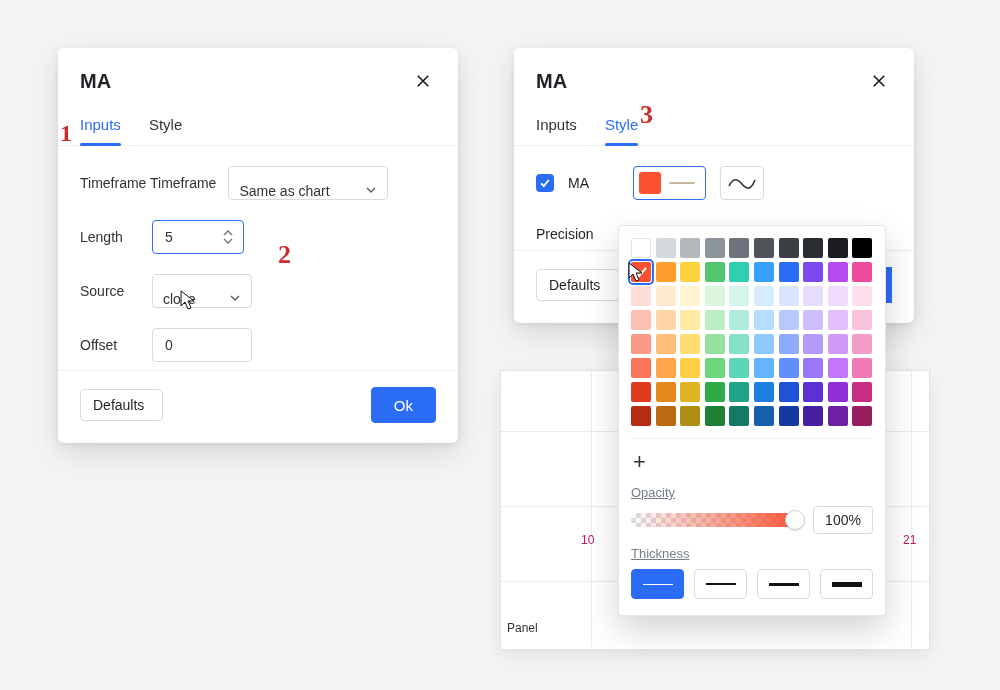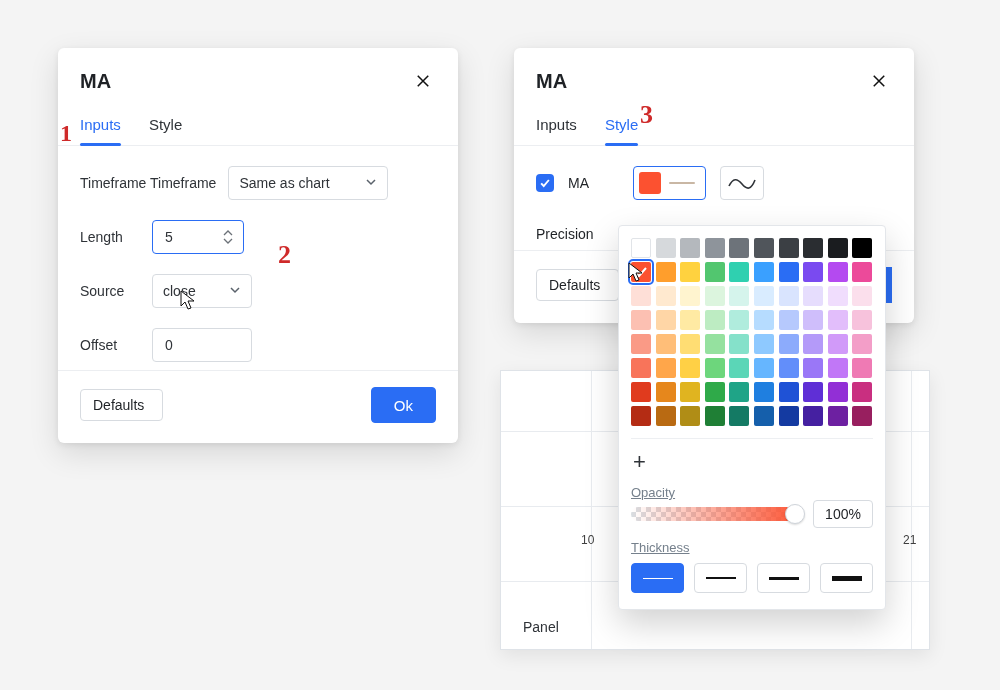--- a/index.html
+++ b/index.html
@@ -47,21 +47,21 @@
   .body { padding: 20px 22px 8px 22px; display:flex; flex-direction:column; gap:20px;}
   .row { display:flex; align-items:center; gap:12px;}
   .lbl { min-width:60px; color:#2f3338;}
   .lbl.wide { min-width:auto;}
 
   .select, .numbox, .txtbox {
     display:flex; align-items:center; justify-content:space-between;
     border:1px solid #d7dbe0; border-radius:4px; background:#fff;
     height:34px; padding:0 10px; color:#2f3338;
   }
-  .select { cursor:pointer;}
+  .select { cursor:pointer;align-items:flex-end;}
   .select.same { width:160px;}
   .select .chev svg{width:12px;height:12px;}
   .numbox { width:92px; border-color:#2a6df4; position:relative;}
   .numbox input{ border:0; outline:0; width:50px; font:inherit; color:inherit; background:transparent;}
   .numbox .spin{ display:flex; flex-direction:column; gap:2px;}
   .numbox .spin div{ width:10px;height:6px;}
   .numbox .spin svg{width:10px;height:6px;display:block;}
   .srcsel{ width:100px;}
   .off { width:100px;}
   .off input{border:0;outline:0;width:100%;font:inherit;color:inherit;background:transparent;}
@@ -88,25 +88,25 @@
   .prec{ padding-top:6px;}
   .rfooter{border-top:1px solid #eceef1; padding:16px 22px 20px 22px; display:flex; align-items:center; justify-content:space-between;}
   .okstub{width:28px;height:36px;border-radius:4px 0 0 4px;}
 
   
   .gridbg{
     position:absolute; left:500px; top:370px; width:430px; height:280px;
     border:1px solid #dfe3e8; background:#fff;
     box-shadow: 0 6px 18px rgba(0,0,0,0.08);
   }
-  .gridbg .glabel{position:absolute;font-size:12px;color:#404040;}
+  .gridbg .glabel{position:absolute;font-size:12px;color:#be185d;}
   .gridbg .vline,.gridbg .hline{position:absolute;background:#e8ebef;}
   .gridbg .hline{height:1px;left:0;right:0;}
   .gridbg .vline{width:1px;top:0;bottom:0;}
-  .gridbg .panel{position:absolute;left:22px;bottom:14px;font-size:14px;color:#2f3338;text-align:right;}
+  .gridbg .panel{position:absolute;left:6px;bottom:14px;font-size:12px;color:#2f3338;text-align:right;}
 
   
   .popover{
     position:absolute; left:618px; top:225px; width:268px;
     background:#fff; border:1px solid #e3e6ea; border-radius:4px;
     box-shadow:0 14px 34px rgba(0,0,0,0.18);
     padding:12px 12px 16px 12px;
     display:flex;flex-direction:column;gap:12px;
   }
   .swatches{display:grid;grid-template-columns:repeat(10,1fr);gap:4px;}
@@ -360,21 +360,21 @@
       <div class="sw" style="background: rgb(21, 95, 171);"></div>
       <div class="sw" style="background: rgb(20, 58, 161);"></div>
       <div class="sw" style="background: rgb(69, 32, 161);"></div>
       <div class="sw" style="background: rgb(109, 32, 161);"></div>
       <div class="sw" style="background: rgb(152, 31, 95);"></div>
     </div>
   <div class="divline"></div>
   <div class="plus">+</div>
   <div>
     <div class="sect-lbl">Opacity</div>
-    <div class="oprow" style="margin-top:0">
+    <div class="oprow" style="margin-top:6px">
       <div class="opslider">
         <div class="knob"></div>
       </div>
       <div class="opval">100%</div>
     </div>
   </div>
   <div>
     <div class="sect-lbl">Thickness</div>
     <div class="thicks" style="margin-top:8px">
       <div class="thick active">

